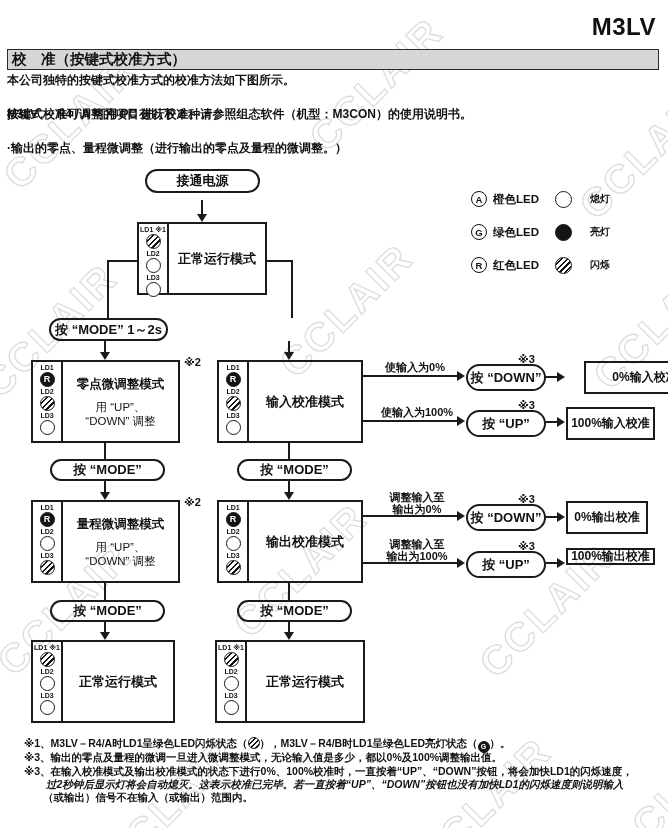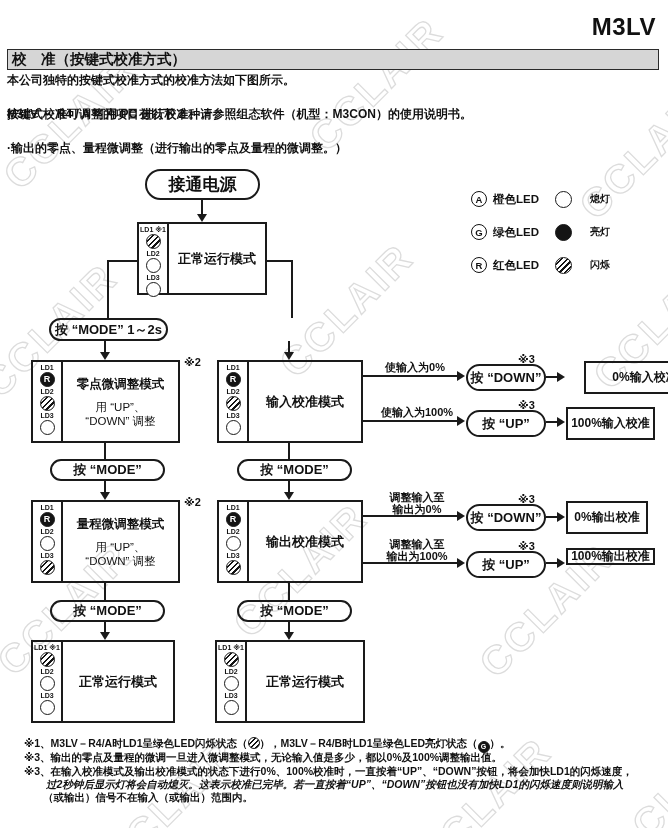--- a/index.html
+++ b/index.html
@@ -97,21 +97,21 @@
     <span class="led-circle lg lit"></span>
     <span class="legend-state-label">亮灯</span>
   </div>
   <div class="fg legend-row" style="left:471px;top:256px;height:18px;">
     <span class="legend-letter">R</span>
     <span class="legend-label">红色LED</span>
     <span class="led-circle lg blink"></span>
     <span class="legend-state-label">闪烁</span>
   </div>
 
-  <div class="fg pill" style="left:145px;top:169px;width:115px;height:31px;font-size:17px;">接通电源</div>
+  <div class="fg pill" style="left:145px;top:169px;width:115px;height:24px;font-size:13px;">接通电源</div>
   <div class="fg vline" style="left:201px;top:200px;width:2px;height:15px;"></div>
   <div class="fg arr-d" style="left:197px;top:214px;"></div>
 
   <div class="fg box" style="left:137px;top:222px;width:130px;height:73px;">
     <div class="led-col">
         <div class="led-item">
           <div class="led-label">LD1 ※1</div>
           <div class="led-circle blink"></div>
         </div>
         <div class="led-item">

